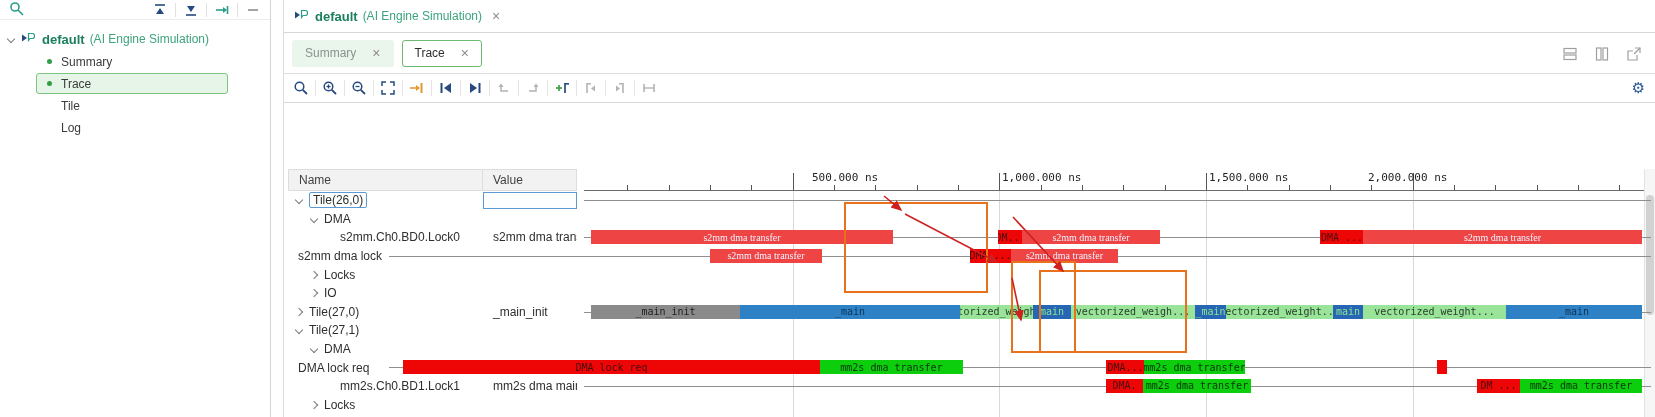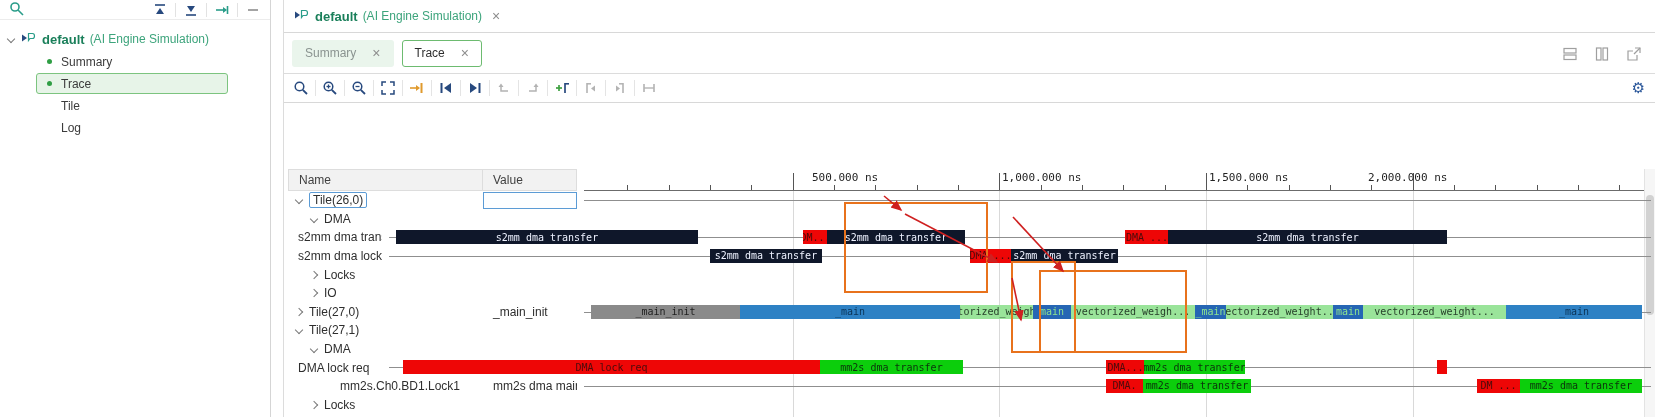--- a/index.html
+++ b/index.html
@@ -63,21 +63,21 @@
   .gridline { position:absolute; top:0; bottom:0; width:1px; background:#d9d9d9; z-index:0; }
   .grow { display:flex; height:18.6px; position:relative; z-index:1; }
   .name-cell { width:195px; display:flex; align-items:center; overflow:hidden; cursor:pointer; }
   .name-cell .ntext { white-space:nowrap; color:#2e2e2e; }
   .ntext.selbox { border:1px solid #5b9bd5; border-radius:2px; padding:0 3px; }
   .val-cell { width:94px; display:flex; align-items:center; padding-left:10px; overflow:hidden; white-space:nowrap; color:#2e2e2e; }
   .val-cell.selbox { border:1px solid #5b9bd5; background:#fdfeff; padding-left:3px; height:17px; margin-top:1px; }
   .wave { position:relative; flex:1; margin-left:7px; overflow:hidden; }
   .baseline { position:absolute; left:0; right:4px; top:9px; height:1px; background:#8f8f8f; }
   .seg { position:absolute; top:2px; height:14px; display:flex; align-items:center; justify-content:center; overflow:hidden; font-family:"DejaVu Sans Mono", monospace; font-size:10px; white-space:nowrap; cursor:pointer; }
-  .seg-blue { background:#0f172a; color:#eef2ff; }
+  .seg-blue { background:#ef4444; color:#eef2ff;font-family:Liberation Serif, serif; }
   .seg-red { background:#ee0606; color:#4a0c0c; }
   .seg-green { background:#0cce0c; color:#0c330c; }
   .seg-ltgreen { background:#9ae49a; color:#27402a; }
   .seg-steel { background:#2e81c4; color:#0b3356; }
   .seg-steelsm { background:#2666b4; color:#8fe48f; }
   .seg-gray { background:#8a8a8a; color:#1d1d1d; }
 
   .vscroll { position:absolute; right:0; top:24px; width:11px; height:266px; background:#f6f6f6; border-left:1px solid #e3e3e3; }
   .vthumb { position:absolute; left:1px; right:1px; top:26px; height:120px; background:#d2d2d2; border-radius:4px; cursor:pointer; }
 
@@ -369,20 +369,23 @@
             </div>
             <div class="grow">
               <div class="name-cell" style="padding-left: 23px;">
                 <span class="chev"></span>
                 <span class="ntext">DMA</span>
               </div>
               <div class="val-cell"></div>
               <div class="wave"></div>
             </div>
             <div class="grow">
+              <div class="name-cell" style="padding-left: 52px;">
+                <span class="ntext">s2mm.Ch0.BD0.Lock0</span>
+              </div>
               <div class="val-cell">s2mm dma trans</div>
               <div class="wave">
                 <div class="baseline"></div>
                 <div class="seg seg-blue" title="s2mm dma transfer" style="left: 7px; width: 302px;">s2mm dma transfer</div>
                 <div class="seg seg-red" title="DM..." style="left: 414px; width: 25px;">DM...</div>
                 <div class="seg seg-blue" title="s2mm dma transfer" style="left: 438px; width: 138px;">s2mm dma transfer</div>
                 <div class="seg seg-red" title="DMA ..." style="left: 736px; width: 44px;">DMA ...</div>
                 <div class="seg seg-blue" title="s2mm dma transfer" style="left: 779px; width: 279px;">s2mm dma transfer</div>
               </div>
             </div>

